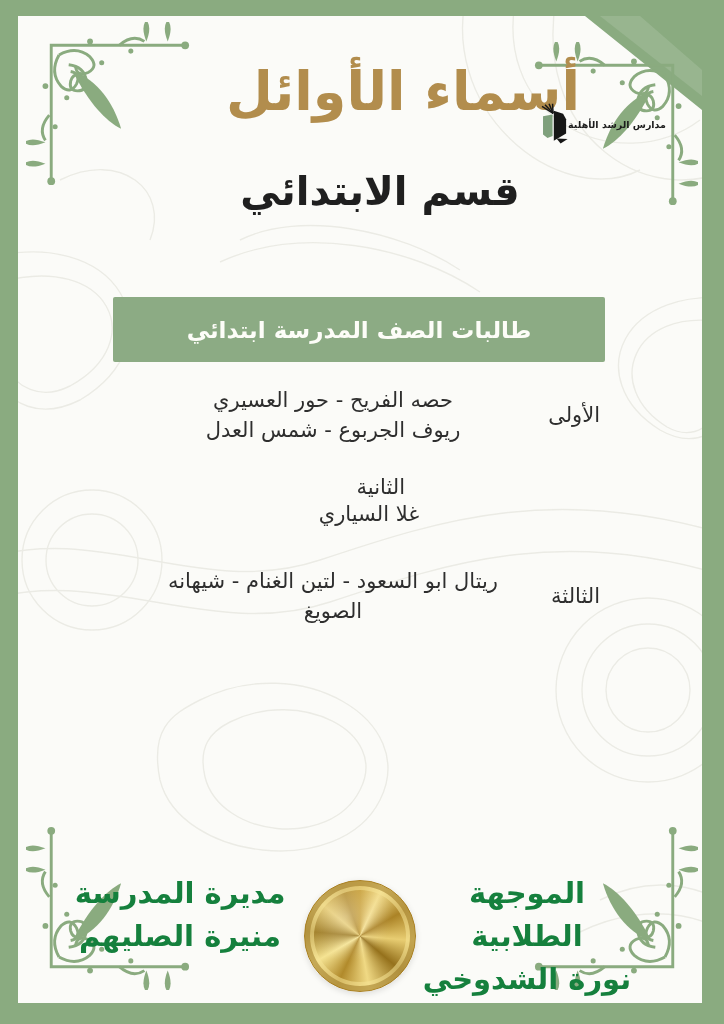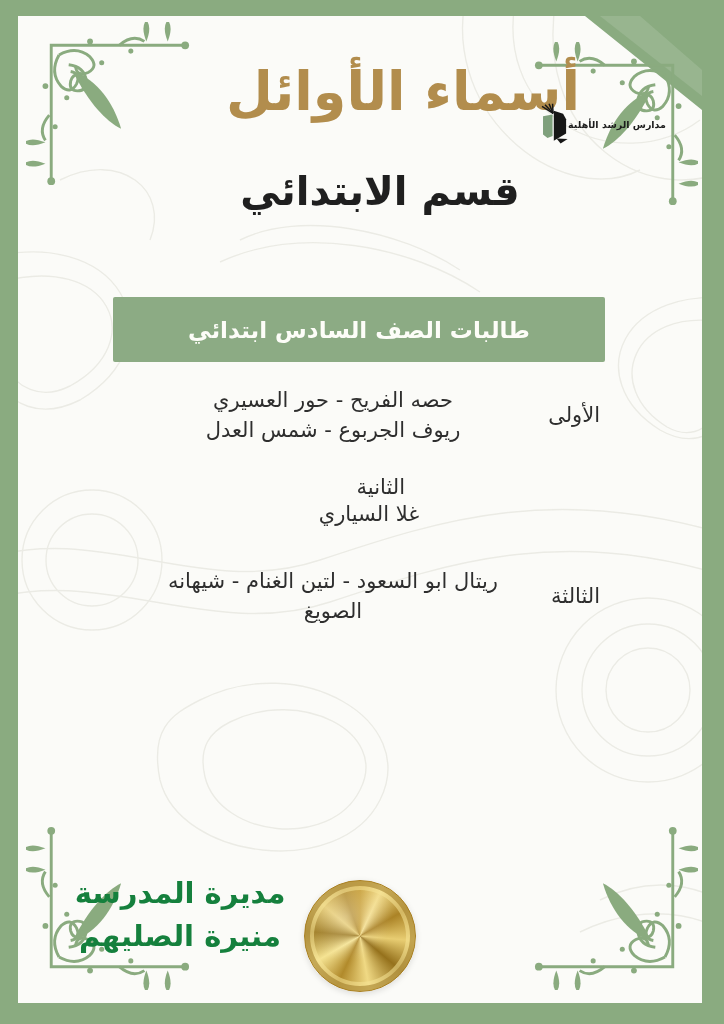--- a/index.html
+++ b/index.html
@@ -254,21 +254,21 @@
 
       <path fill="#7fa07c" d="M20 50 L58 43 L58 128 L38 136 L20 122 Z"></path>
 
       <path fill="#171717" d="M63 28 L100 40 L112 62 L112 118 L63 147 Z"></path>
       <path fill="#171717" d="M74 138 L118 140 L90 158 Z"></path>
     </svg>
     <div class="logo-caption">مدارس الرشد الأهلية</div>
   </div>
 
   <div class="banner">
-    <span class="banner-text">طالبات الصف السادس ابتدائي</span>
+    <span class="banner-text">طالبات الصف المدرسة ابتدائي</span>
   </div>
 
   <div class="rows">
     <div class="row row-1">
       <div class="rank">الأولى</div>
       <div class="names">
         <div>حصه الفريح - حور العسيري</div>
         <div>ريوف الجربوع - شمس العدل</div>
       </div>
     </div>
@@ -286,14 +286,18 @@
     </div>
   </div>
 
   <div class="sig sig-left">
     <div>مديرة المدرسة</div>
     <div>منيرة الصليهم</div>
   </div>
 
   <div class="seal"></div>
 
+  <div class="sig sig-right">
+    <div>الموجهة الطلابية</div>
+    <div>نورة الشدوخي</div>
+  </div>
 
 </div>
 
 </body></html>

